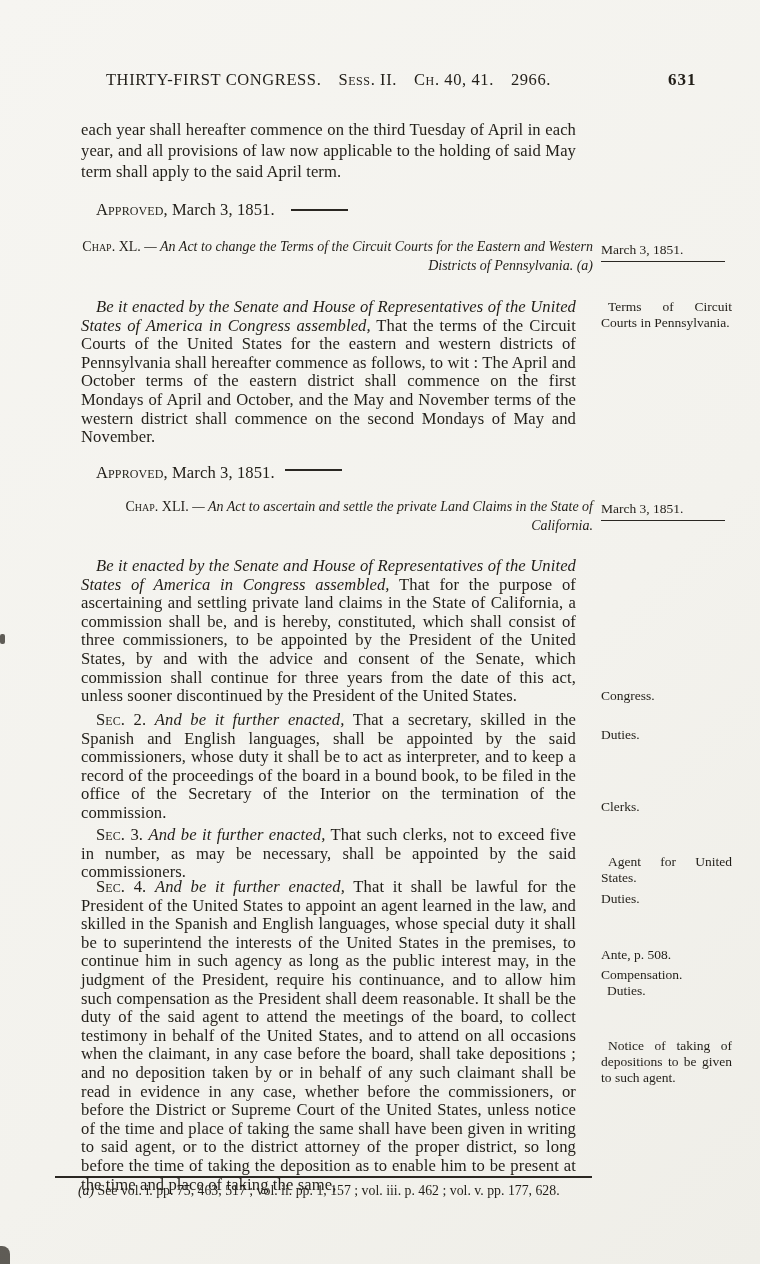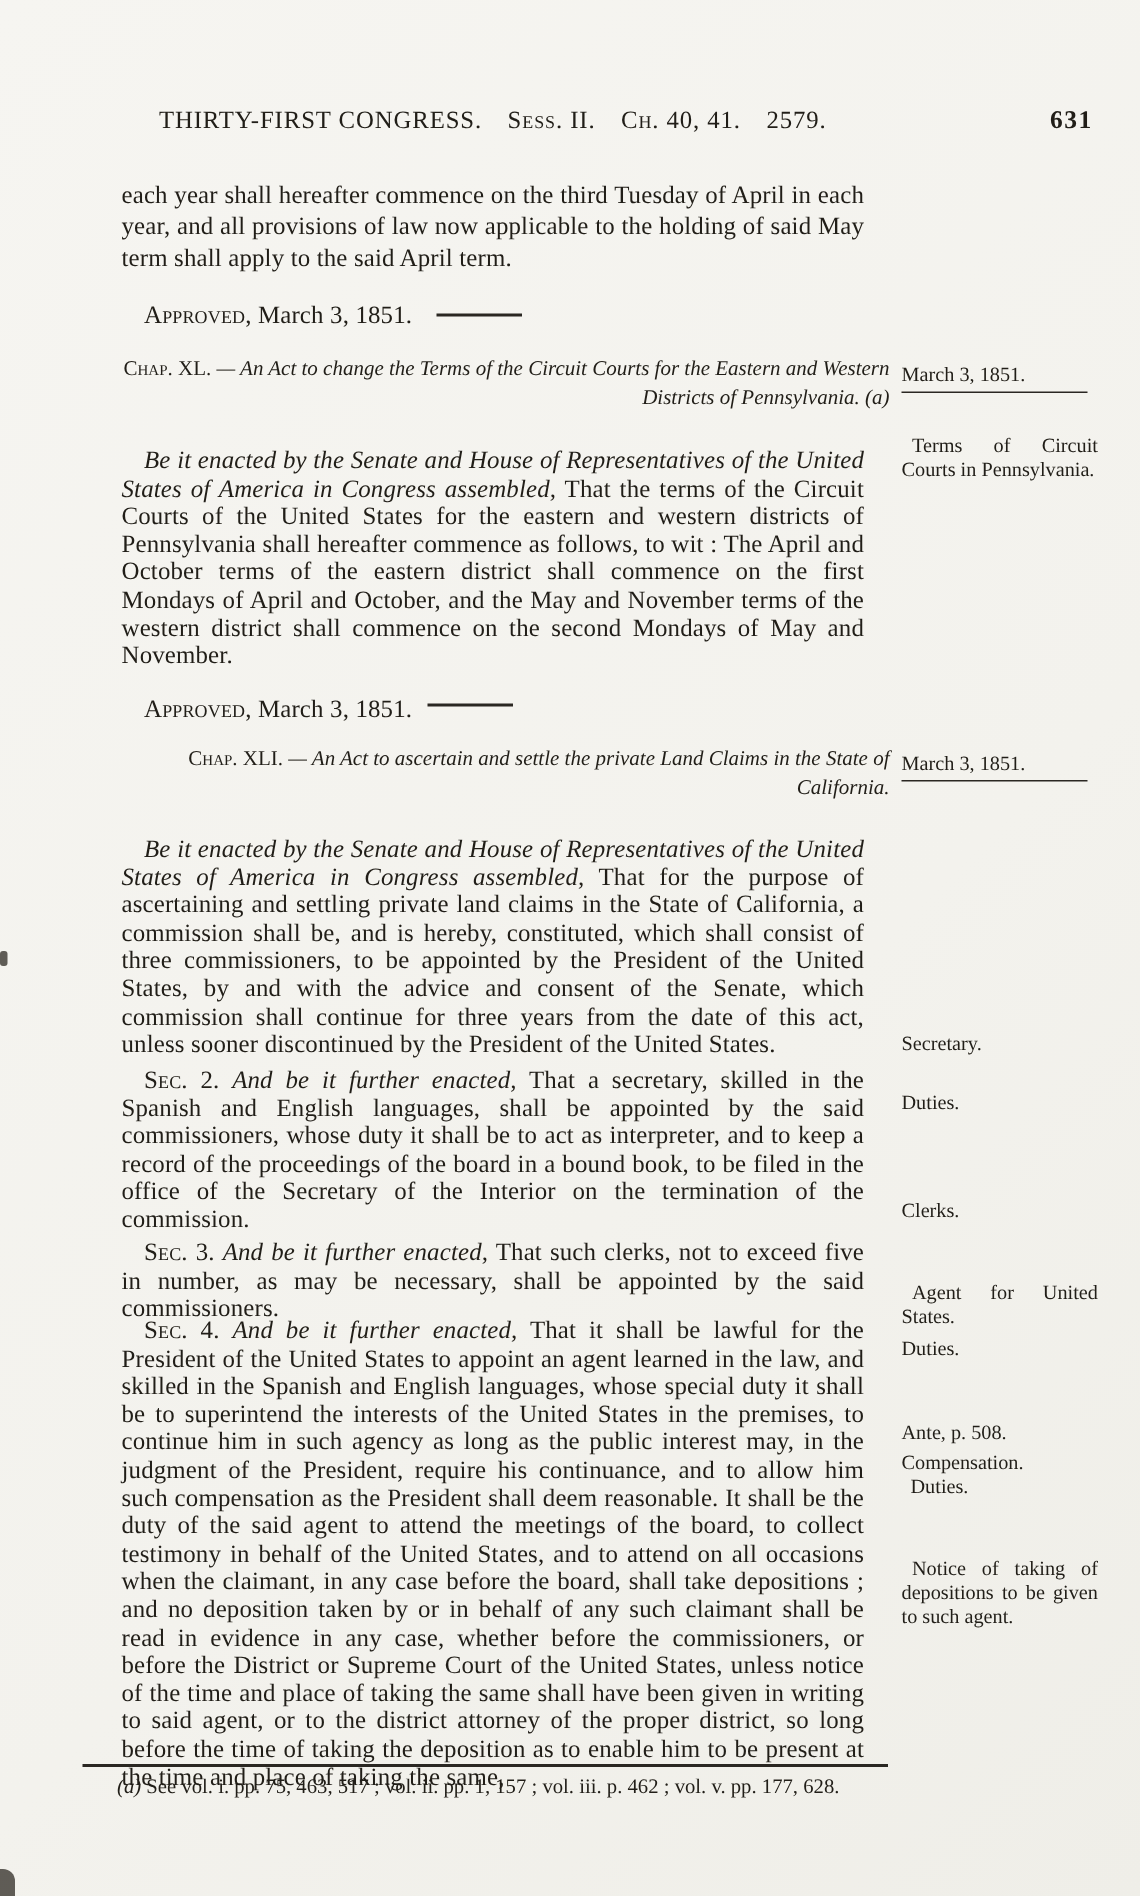--- a/index.html
+++ b/index.html
@@ -9,42 +9,42 @@
     font-family:"Liberation Serif", "DejaVu Serif", serif;
     color:#211e18; overflow:hidden;
   }
   .sc { font-variant:small-caps; }
   .it { font-style:italic; }
 
   
   .header-row { position:absolute; top:70px; left:64px; width:529px;
     display:flex; justify-content:center; gap:17px; font-size:16.5px;
     letter-spacing:0.6px; white-space:nowrap; }
-  .page-number { position:absolute; top:70px; left:700px; font-size:17px; font-weight:bold; letter-spacing:1px;font-family:Liberation Serif, serif; }
+  .page-number { position:absolute; top:70px; left:668px; font-size:17px; font-weight:bold; letter-spacing:1px;font-family:Liberation Serif, serif; }
 
   
   .body-block { position:absolute; left:64px; width:529px; font-size:16.6px;
     line-height:18.6px; text-align:justify; letter-spacing:0.1px; }
   .body-block p { margin:17px; }
   .indent { text-indent:15px; }
   .para1 { line-height:21px; }
 
   .divider { position:absolute; height:2px; background:#2a2722; }
   .divider-1 { top:209px; left:291px; width:57px; }
   .divider-2 { top:469px; left:285px; width:57px; }
 
   .chap-heading { position:absolute; left:64px; width:529px; text-align:right;
     font-size:14px; line-height:18.5px; }
 
   
   .margin-note { position:absolute; left:601px; width:131px; font-size:13.5px;
     line-height:15.8px; }
   .margin-date span { display:inline-block; border-bottom:1.5px solid #2a2722; padding-bottom:3px; min-width:124px; }
   .mn-xl-date { top:242px; }
-  .mn-xl-terms { top:289px; text-align:justify; text-indent:7px; }
+  .mn-xl-terms { top:299px; text-align:justify; text-indent:7px; }
   .mn-xli-date { top:501px; }
   .mn-commission { top:557px; text-indent:22px; }
   .mn-secretary { top:688px; }
   .mn-duties1 { top:727px; }
   .mn-clerks { top:799px; }
   .mn-agent { top:854px; text-align:justify; text-indent:7px; }
   .mn-duties2 { top:891px; }
   .mn-ante { top:947px; }
   .mn-compensation { top:967px; }
   .mn-duties3 { top:983px; text-indent:6px; }
@@ -62,21 +62,21 @@
 </style>
 </head>
 <body>
 
 <div class="page">
 
   <div class="header-row">
     <span>THIRTY-FIRST CONGRESS.</span>
     <span class="sc">Sess. II.</span>
     <span class="sc">Ch. 40, 41.</span>
-    <span>2579.</span>
+    <span>2966.</span>
   </div>
   <div class="page-number">631</div>
 
   <div class="body-block para1" style="top:102px;">
     <p>each year shall hereafter commence on the third Tuesday of April in each year, and all provisions of law now applicable to the holding of said May term shall apply to the said April term.</p>
     <p class="indent"><span class="sc">Approved,</span> <span>March 3, 1851.</span></p>
   </div>
 
   <div class="divider divider-1"></div>
 
@@ -109,21 +109,21 @@
     <p class="indent"><span class="sc">Sec. 3.</span> <span class="it">And be it further enacted,</span> <span>That such clerks, not to exceed five in number, as may be necessary, shall be appointed by the said commissioners.</span></p>
   </div>
 
   <div class="body-block" style="top:861px;">
     <p class="indent"><span class="sc">Sec. 4.</span> <span class="it">And be it further enacted,</span> <span>That it shall be lawful for the President of the United States to appoint an agent learned in the law, and skilled in the Spanish and English languages, whose special duty it shall be to superintend the interests of the United States in the premises, to continue him in such agency as long as the public interest may, in the judgment of the President, require his continuance, and to allow him such compensation as the President shall deem reasonable. It shall be the duty of the said agent to attend the meetings of the board, to collect testimony in behalf of the United States, and to attend on all occasions when the claimant, in any case before the board, shall take depositions ; and no deposition taken by or in behalf of any such claimant shall be read in evidence in any case, whether before the commissioners, or before the District or Supreme Court of the United States, unless notice of the time and place of taking the same shall have been given in writing to said agent, or to the district attorney of the proper district, so long before the time of taking the deposition as to enable him to be present at the time and place of taking the same,</span></p>
   </div>
 
   <div class="margin-note margin-date mn-xl-date"><span>March 3, 1851.</span></div>
   <div class="margin-note mn-xl-terms">Terms of Circuit Courts in Pennsylvania.</div>
   <div class="margin-note margin-date mn-xli-date"><span>March 3, 1851.</span></div>
-  <div class="margin-note mn-secretary">Secretary.</div>
+  <div class="margin-note mn-secretary">Congress.</div>
   <div class="margin-note mn-duties1">Duties.</div>
   <div class="margin-note mn-clerks">Clerks.</div>
   <div class="margin-note mn-agent">Agent for United States.</div>
   <div class="margin-note mn-duties2">Duties.</div>
   <div class="margin-note mn-ante">Ante, p. 508.</div>
   <div class="margin-note mn-compensation">Compensation.</div>
   <div class="margin-note mn-duties3">Duties.</div>
   <div class="margin-note mn-notice">Notice of taking of depositions to be given to such agent.</div>
 
   <div class="footnote-rule"></div>

